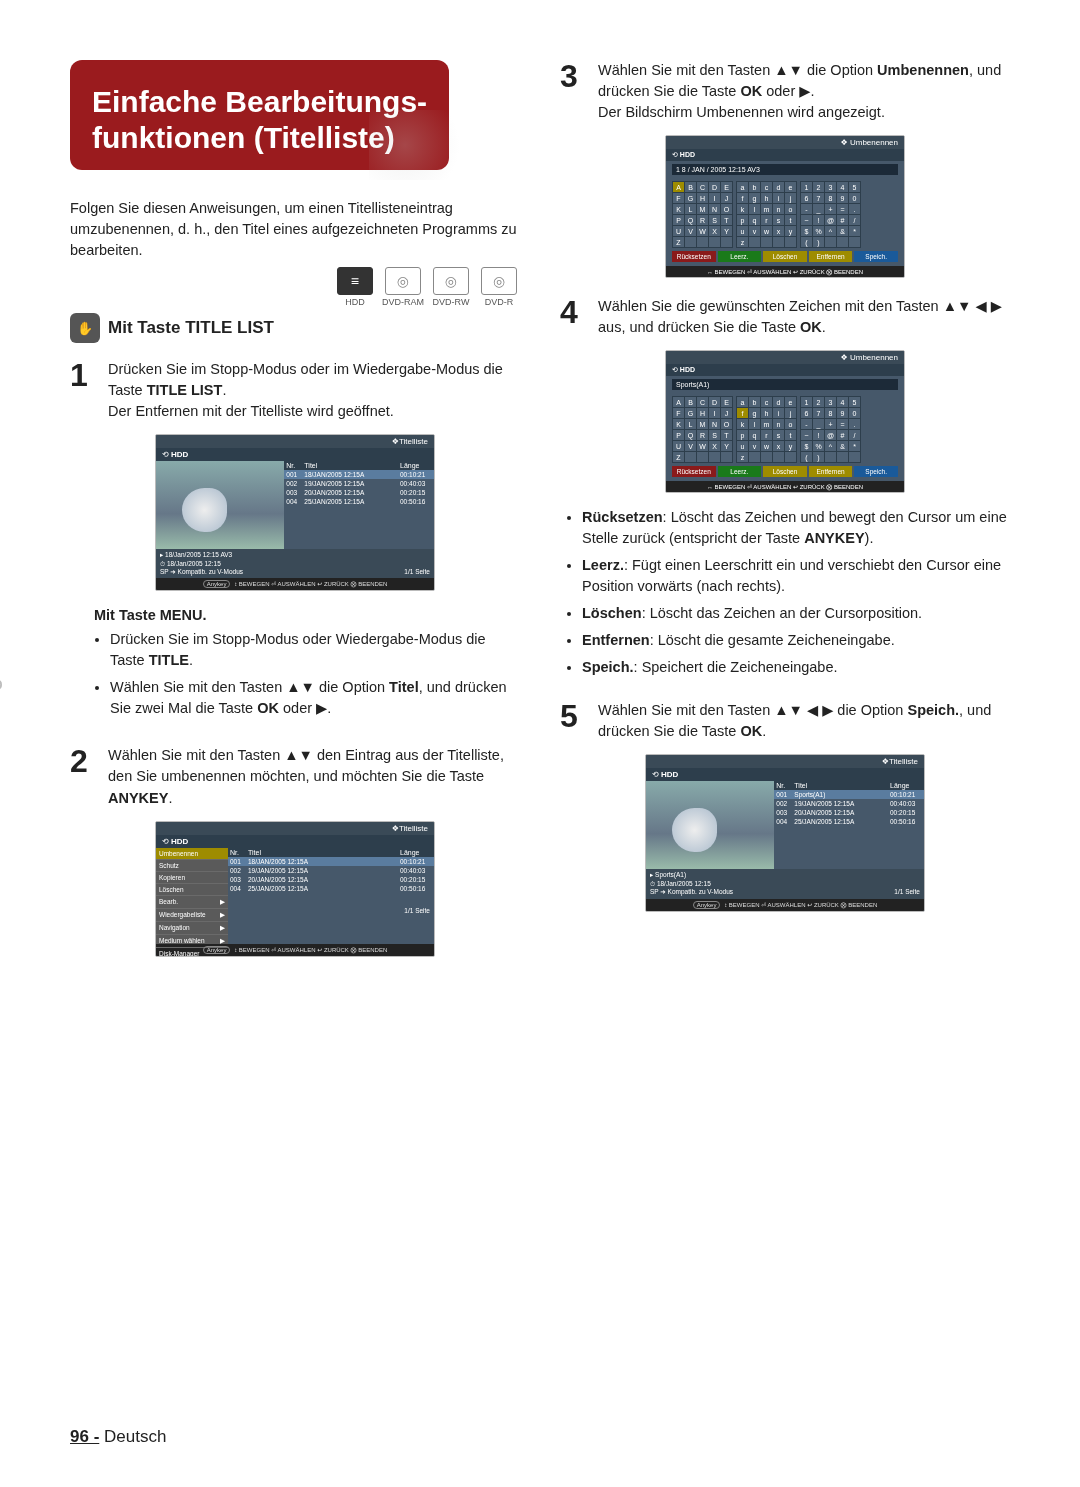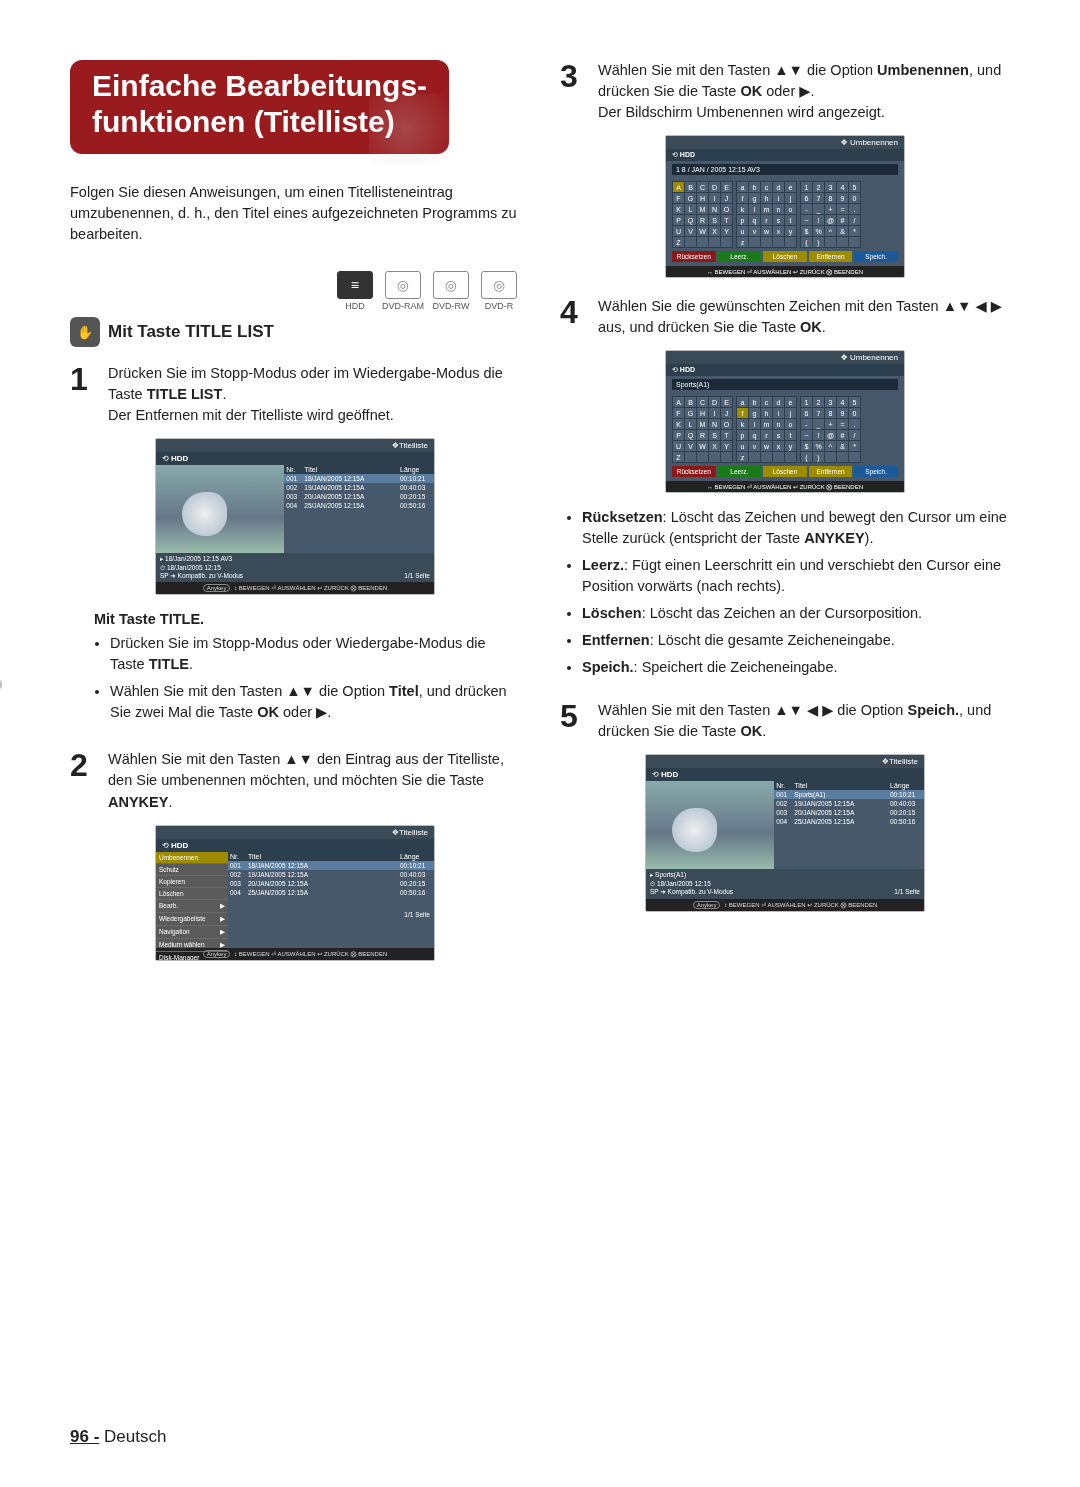--- a/index.html
+++ b/index.html
@@ -19,21 +19,21 @@
     position: relative;
   }
   .col {
     flex: 1;
     min-width: 0;
   }
   .title-box {
     background: #9a1b1e;
     color: #fff;
     border-radius: 12px;
-    padding: 8px 22px 14px 22px;
+    padding: 24px 22px 14px 22px;
     display: inline-block;
     font-size: 30px;
     font-weight: 600;
     line-height: 1.2;
     margin-bottom: 28px;
     position: relative;
   }
   .title-box::after {
     content: "";
     position: absolute;
@@ -42,21 +42,21 @@
     background: radial-gradient(circle at 30% 50%, rgba(200,200,200,0.25), transparent 60%);
     pointer-events: none;
   }
   h2.section {
     font-size: 19px;
     font-weight: 700;
     border-left: 5px solid #222;
     padding-left: 10px;
     margin: 18px 0 10px 0;
   }
-  p.body { line-height: 1.45; margin-bottom: 26px; }
+  p.body { line-height: 1.45; margin-bottom: 6px; }
   .media-icons { text-align: right; margin: 6px 0 4px 0; }
   .m-icon {
     display: inline-flex; flex-direction: column; align-items: center;
     width: 42px; font-size: 9px; color: #555; margin-left: 2px;
   }
   .m-icon .box {
     width: 36px; height: 28px; border: 1.5px solid #888; border-radius: 3px;
     display: flex; align-items: center; justify-content: center;
     font-size: 14px; color: #888; margin-bottom: 2px;
   }
@@ -233,21 +233,21 @@
         </div>
       </div>
       <div class="meta">
         <div>▸ <span>18/Jan/2005 12:15 AV3</span></div>
         <div>⏱ <span>18/Jan/2005 12:15</span></div>
         <div><span>SP ➜ Kompatib. zu V-Modus</span> <span style="float:right">1/1 Seite</span></div>
       </div>
       <div class="footer"><span class="keypill">Anykey</span> <span>↕ BEWEGEN  ⏎ AUSWÄHLEN  ↩ ZURÜCK  ⨂ BEENDEN</span></div>
     </div>
 
-    <div class="subnote">Mit Taste TITLE.</div>
+    <div class="subnote">Mit Taste MENU.</div>
     <ul class="bul">
       <li><span>Drücken Sie im Stopp-Modus oder Wiedergabe-Modus die Taste </span><b>TITLE</b><span>.</span></li>
       <li><span>Wählen Sie mit den Tasten ▲▼ die Option </span><b>Titel</b><span>, und drücken Sie zwei Mal die Taste </span><b>OK</b><span> oder ▶.</span></li>
     </ul>
 
     
     <div class="step" style="margin-top:26px">
       <div class="num">2</div>
       <div class="txt">
         <span>Wählen Sie mit den Tasten ▲▼ den Eintrag aus der Titelliste, den Sie umbenennen möchten, und möchten Sie die Taste </span><b>ANYKEY</b><span>.</span>

